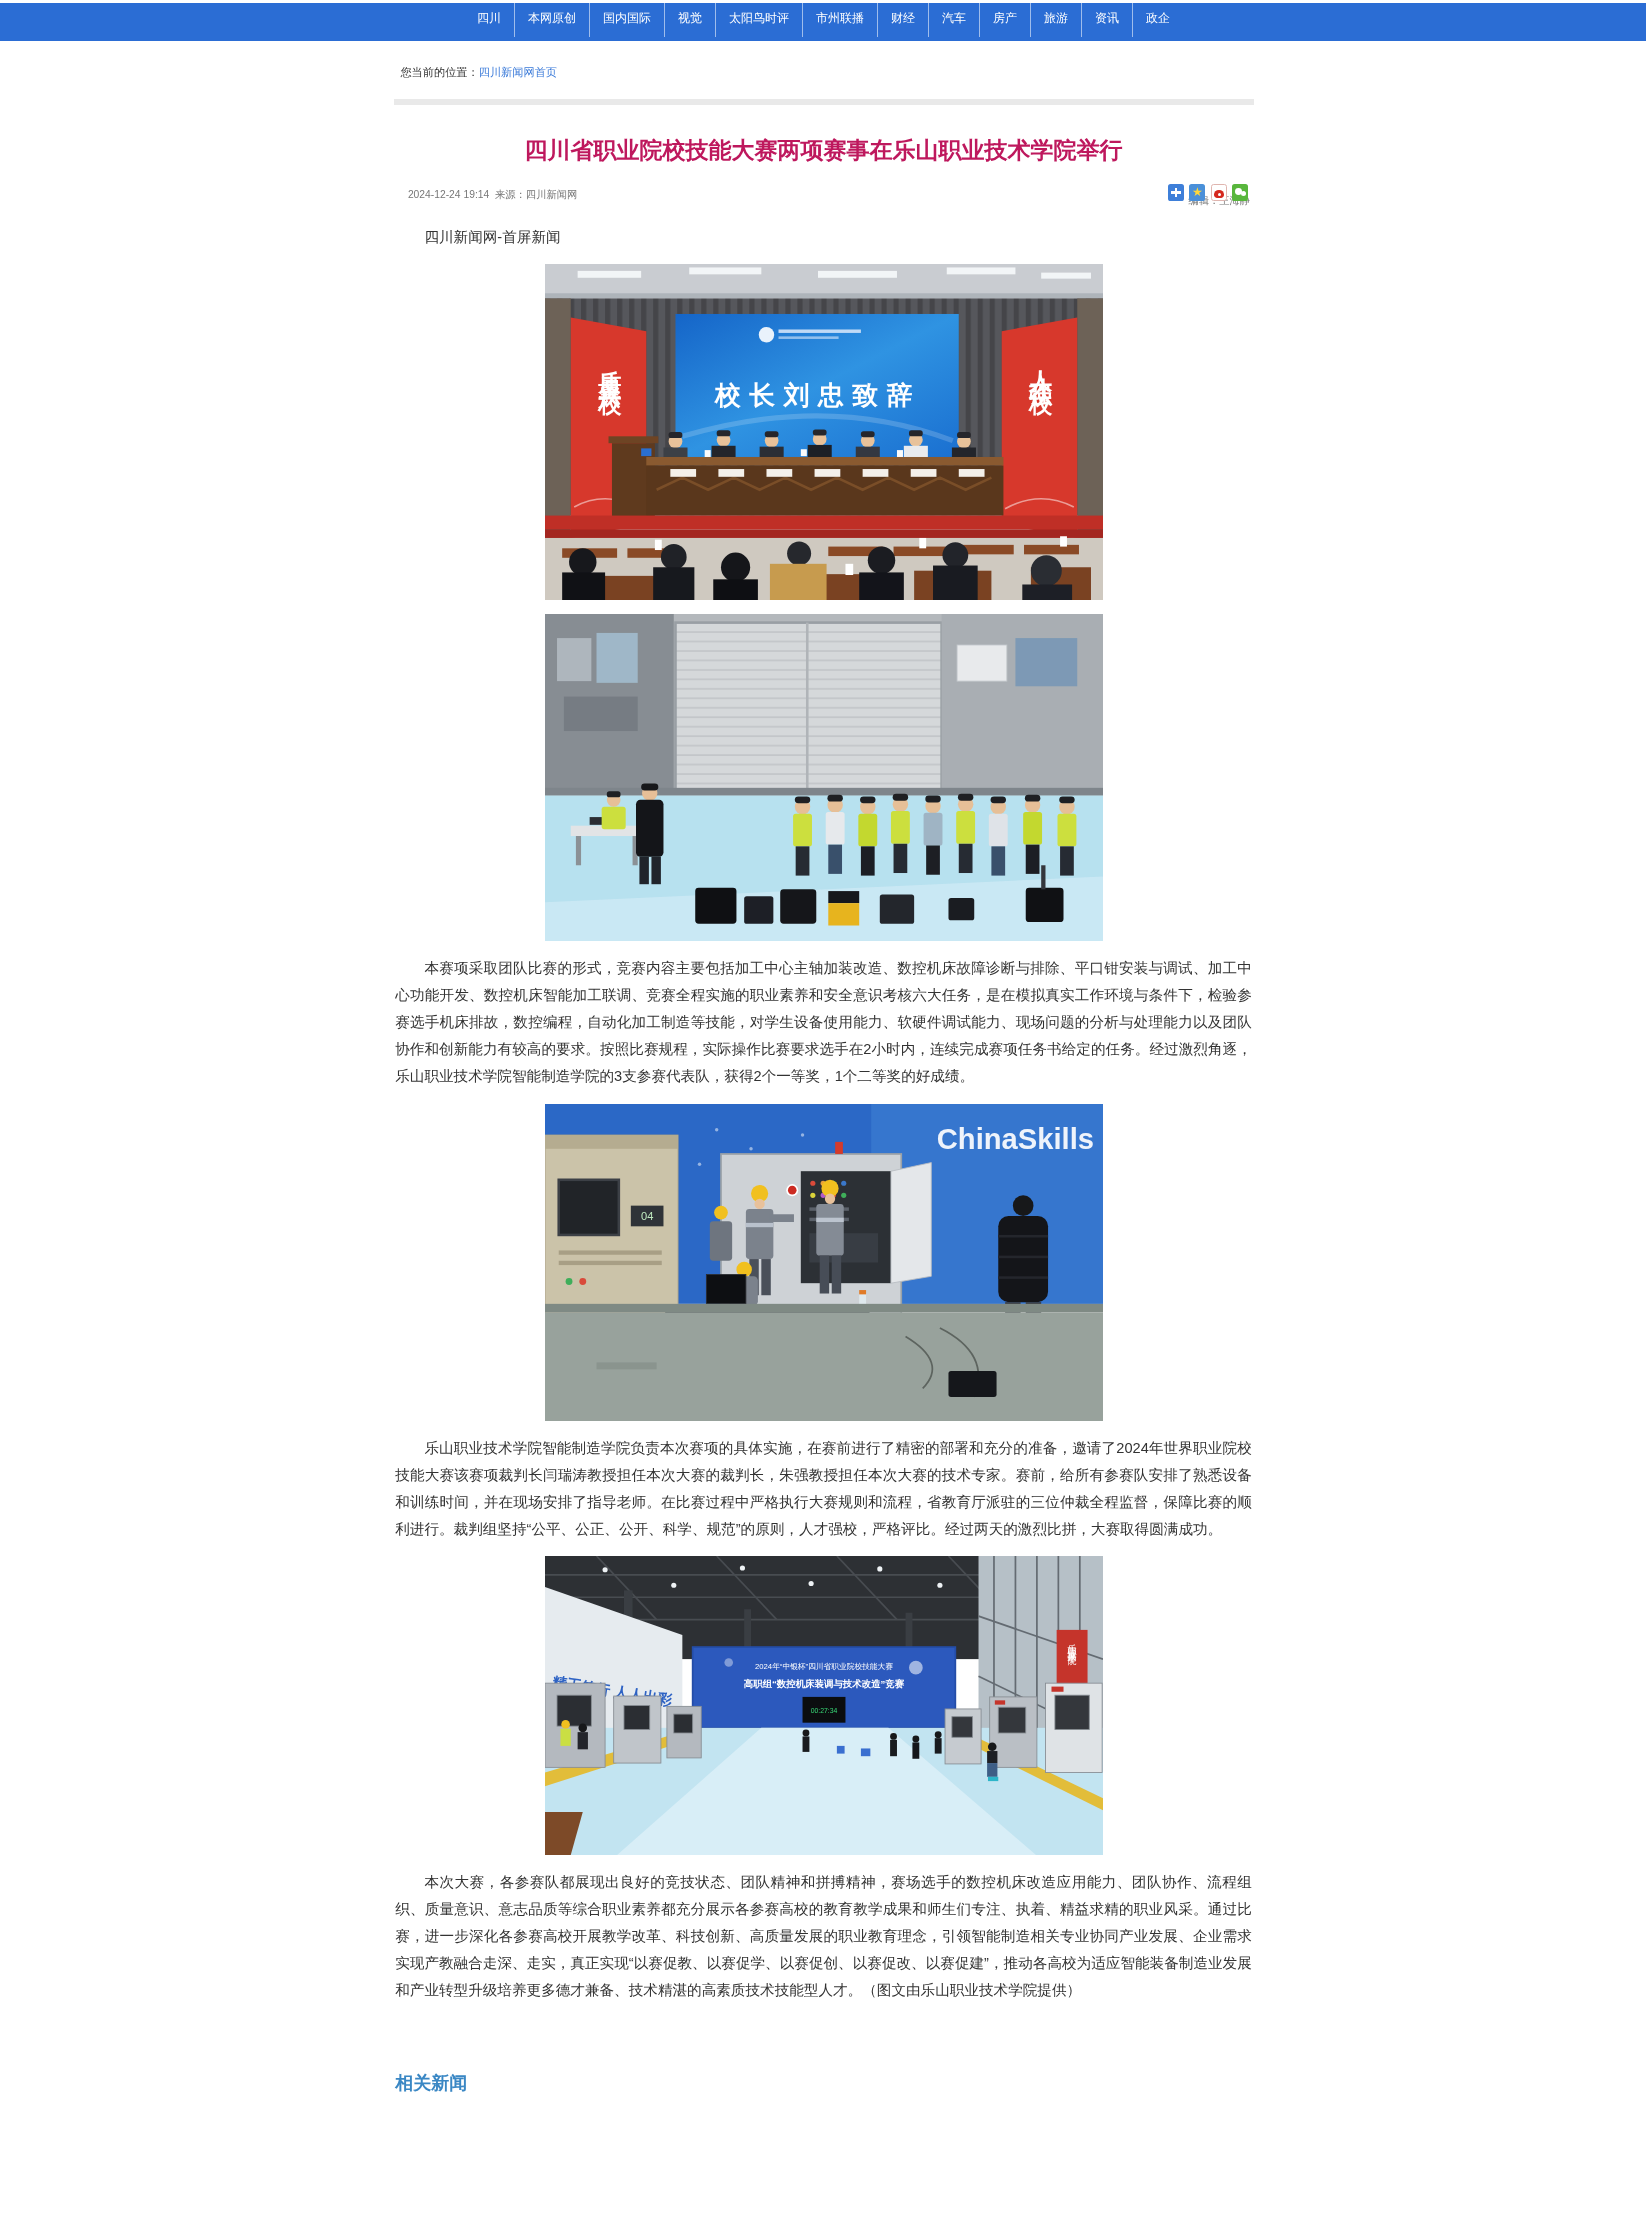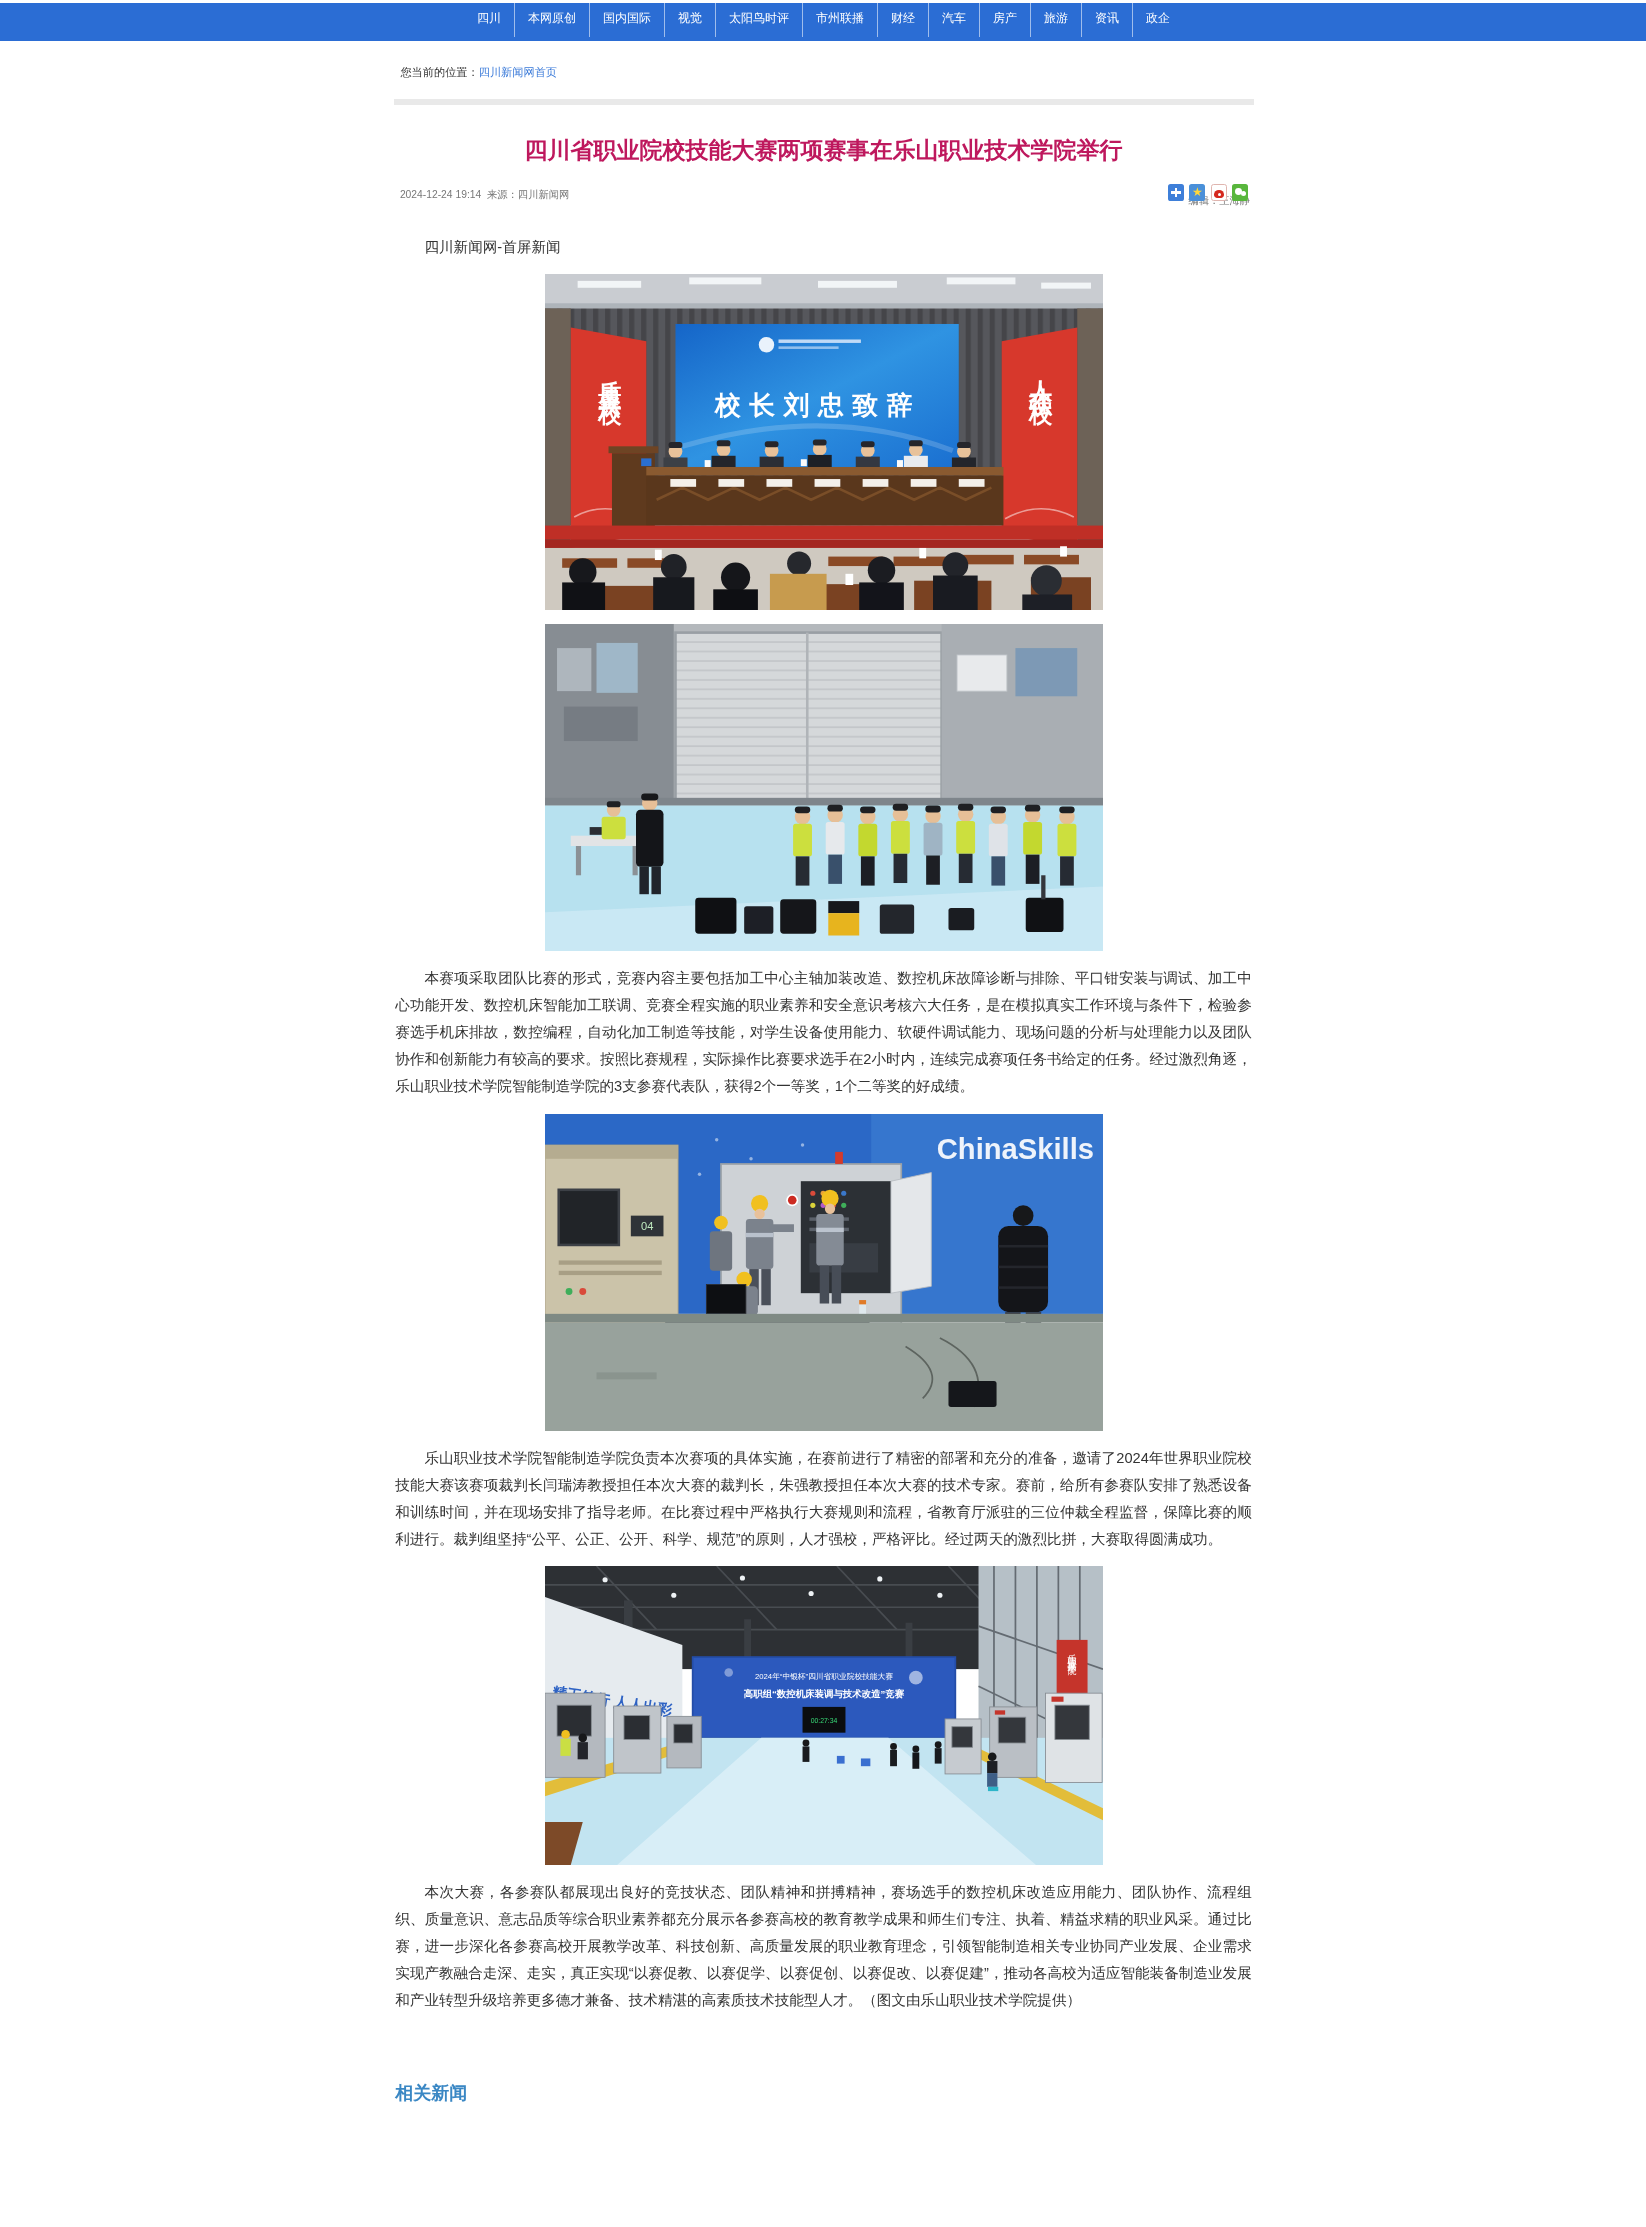--- a/index.html
+++ b/index.html
@@ -17,39 +17,39 @@
   
   .crumb-row{width:860px;margin:12px auto;padding:11.2px 6.9px 7.7px 6.9px;font-size:11.2px;color:#333;box-sizing:border-box;}
   .crumb-link{color:#3a7ad9;text-decoration:none;cursor:pointer;}
   .crumb-divider{width:860px;height:6px;background:#e9e9e9;margin:3.4px auto 0 auto;}
 
   
   .content{width:860px;margin:0 auto;}
   .art-title{font-size:23px;font-weight:bold;color:#be185d;text-align:center;
     margin:29px 34px 17px 34px;line-height:33px;}
   .meta-row{position:relative;height:22.4px;font-size:10.3px;color:#777;margin:15.5px 3.4px 3.4px 3.4px;}
-  .meta-left{position:absolute;left:3px;top:3.4px;}
+  .meta-left{position:absolute;left:11px;top:3.4px;}
   .meta-center{position:absolute;left:0;right:0;text-align:right;top:10px;}
   .meta-icons{position:absolute;right:1.7px;top:0;display:flex;}
   .sicon{width:16.3px;height:16.3px;border-radius:2.6px;margin-left:5.2px;position:relative;cursor:pointer;display:inline-block;}
   .sicon-plus{background:#3e7fd9;}
   .sicon-plus::before{content:"";position:absolute;left:6.9px;top:3.4px;width:2.6px;height:9.5px;background:#fff;}
   .sicon-plus::after{content:"";position:absolute;left:3.4px;top:6.9px;width:9.5px;height:2.6px;background:#fff;}
   .sicon-qzone{background:#4a90d9;color:#ffd83a;font-size:12px;line-height:16.3px;text-align:center;}
   .sicon-qzone::before{content:"★";}
   .sicon-weibo{background:#fff;border:0.9px solid #e0b5af;box-sizing:border-box;}
   .sicon-weibo::before{content:"";position:absolute;left:2.6px;top:5.2px;width:9.5px;height:7.7px;
     background:#d5281e;border-radius:50% 50% 50% 50%/60% 60% 40% 40%;}
   .sicon-weibo::after{content:"";position:absolute;left:6px;top:7.7px;width:3.4px;height:3.4px;background:#fff;border-radius:50%;}
   .sicon-wechat{background:#58b63c;}
   .sicon-wechat::before{content:"";position:absolute;left:2.6px;top:3.4px;width:6.9px;height:6.9px;background:#fff;border-radius:50%;}
   .sicon-wechat::after{content:"";position:absolute;left:8.6px;top:6.9px;width:5.2px;height:5.2px;background:#fff;border-radius:50%;}
 
   
-  .art-body{margin-top:27px;}
+  .art-body{margin-top:17px;}
   .para{font-size:14.6px;line-height:27px;color:#333;text-indent:2em;margin:10.3px 1.7px;text-align:justify;}
   .photo{width:558px;margin:13.8px auto;}
   .photo svg{display:block;width:558px;height:auto;}
 
   
   .related-heading{color:#3a87c4;font-weight:bold;font-size:18px;margin:67px 1.7px 0 1.7px;}
 </style>
 </head>
 <body>
 

